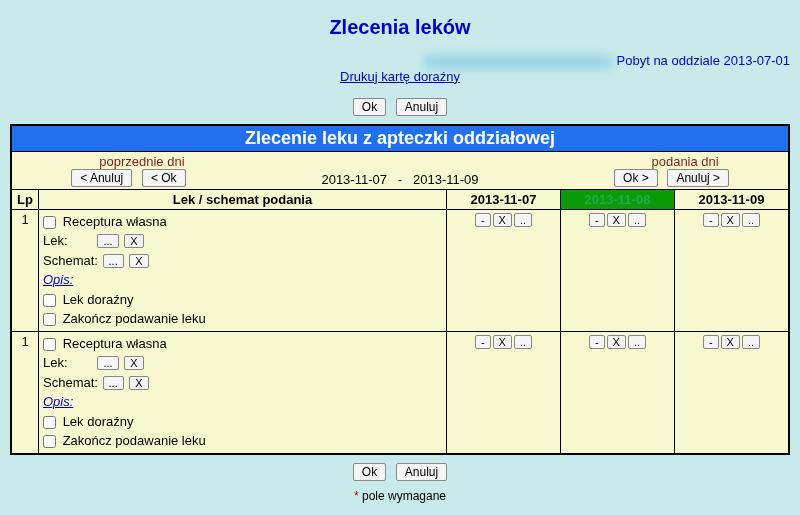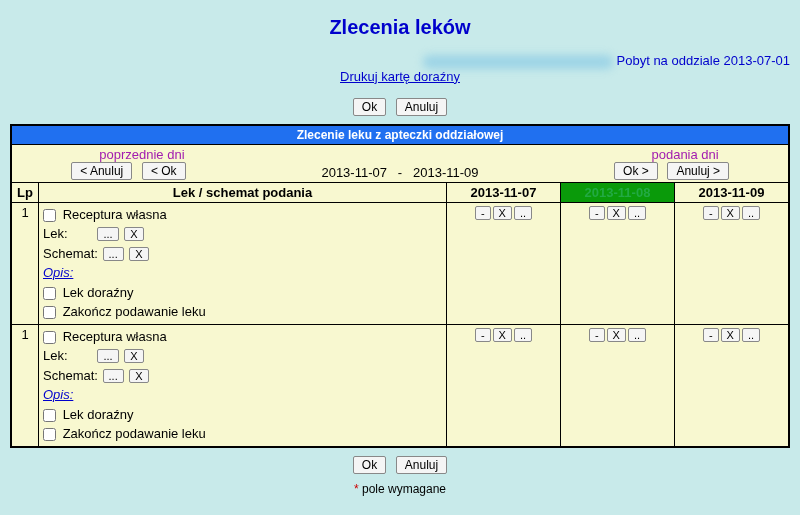--- a/index.html
+++ b/index.html
@@ -69,31 +69,31 @@
   .main-table td, .main-table th {
     border: 1px solid #000;
     padding: 2px 4px;
     vertical-align: top;
   }
   .header-blue {
     background: #2070f0;
     color: #fff;
     font-weight: bold;
     text-align: center;
-    font-size: 12px;
+    font-size: 18px;
     padding: 3px;
   }
   .nav-row td {
     text-align: center;
     border: none;
     padding: 2px 0;
   }
   .nav-label {
     display: block;
-    color: #a21caf;
+    color: #7f1d1d;
     padding-left: 27px;
   }
   .date-range {
     white-space: nowrap;
   }
   .col-head {
     text-align: center;
     font-weight: bold;
     background: #f8f8d0;
   }

